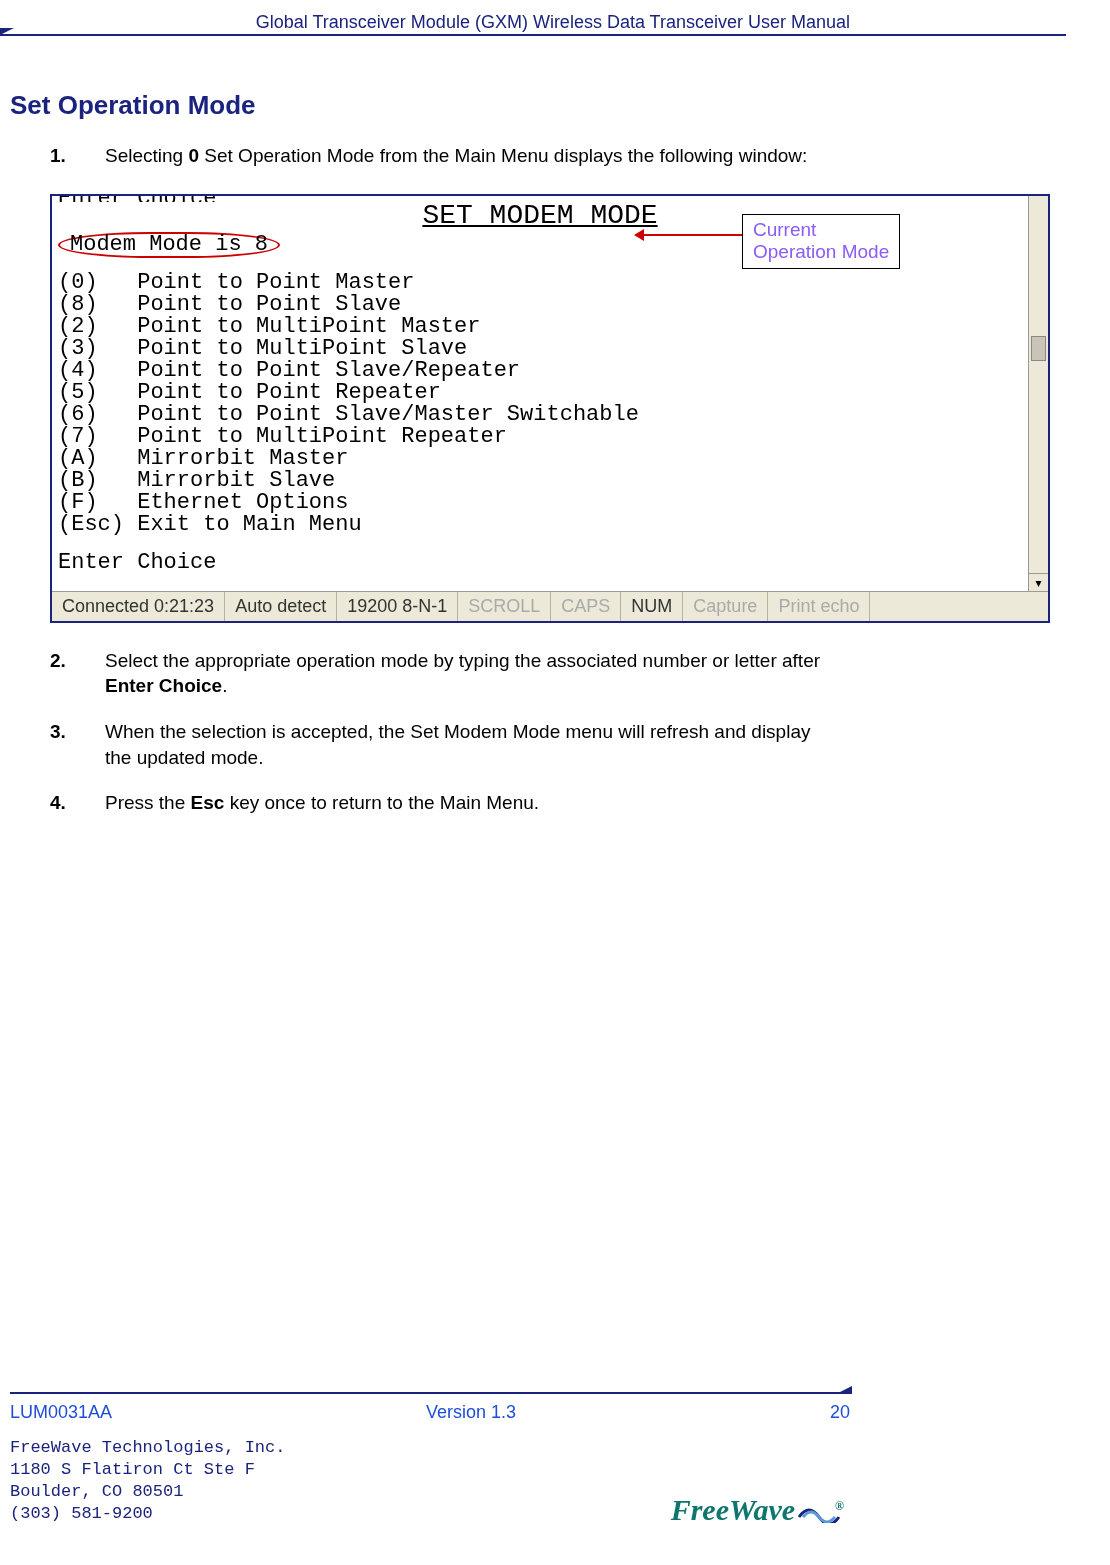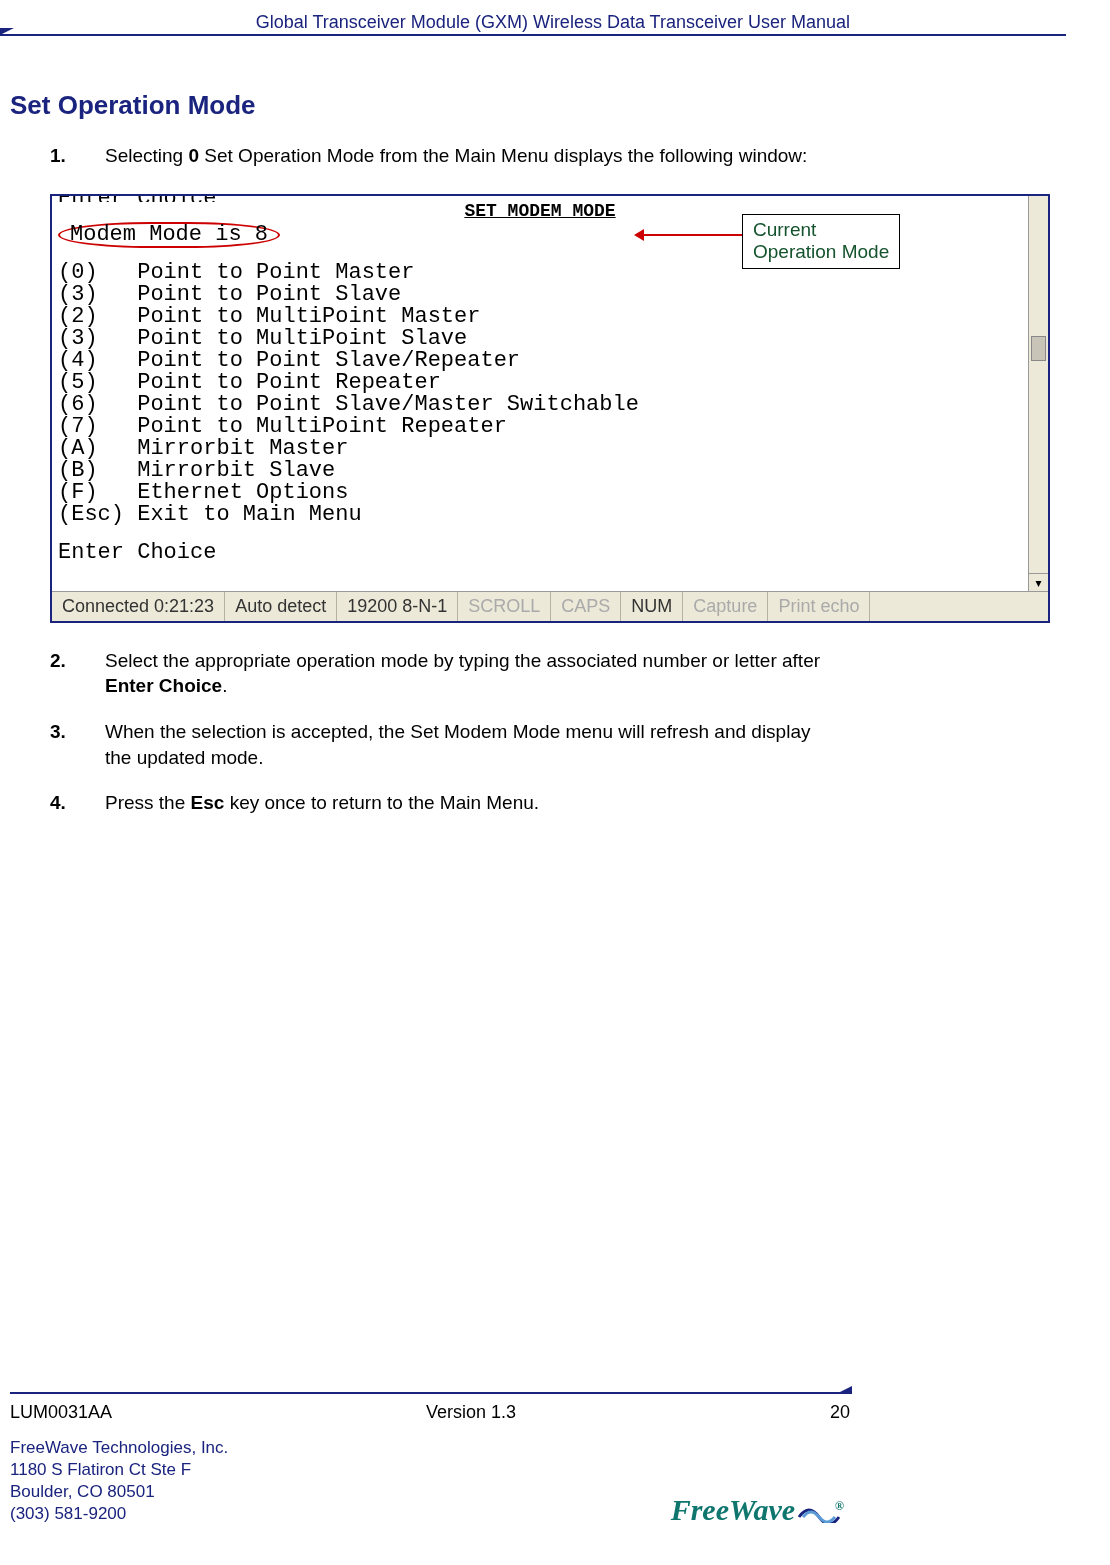--- a/index.html
+++ b/index.html
@@ -16,42 +16,42 @@
   ol.steps > li { margin-bottom: 20px; font-size: 19px; line-height: 1.35; position: relative; padding-left: 55px; }
   ol.steps > li .num { position: absolute; left: 0; top: 0; font-weight: bold; }
   .bold { font-weight: bold; }
 
   
   .figure-wrap { margin: 25px 0 25px 40px; width: 1000px; border: 2px solid #1a237e; position: relative; }
   .term { background: #fff; width: 100%; position: relative; }
   .term-inner { position: relative; height: 425px; }
   .screen { position: absolute; top: 0; left: 0; right: 20px; bottom: 30px; background: #fff; font-family: 'Courier New', monospace; font-size: 22px; line-height: 1.0; padding: 4px 6px 4px 6px; overflow: hidden; }
   .screen .cut { font-size:22px; letter-spacing:0; margin-top:-12px; overflow:hidden; height:14px;}
-  .menu-title { text-align: center; font-weight: bold; text-decoration: underline; font-size: 18px; }
+  .menu-title { text-align: center; font-weight: normal; text-decoration: underline; font-size: 28px; }
   .mode-line-wrap { text-align: left; margin: 2px 0 14px 0; }
   .mode-line { display: inline-block; border: 2px solid #c00; border-radius: 50%/60%; padding: 0 10px; font-family: 'Courier New', monospace; font-size: 22px; }
   .menu-list { margin-top: 4px; }
   .menu-list div { white-space: pre; }
   .enter-choice { margin-top: 16px; }
   .vscroll { position: absolute; right: 0; top: 0; width: 20px; bottom: 30px; background: #ece9d8; border-left: 1px solid #999; }
   .vscroll .thumb { position:absolute; left:2px; right:2px; top:140px; height:25px; background:#c8c4b8; border:1px solid #888;}
   .vscroll .arrowd { position:absolute; left:0; right:0; bottom:0; height:18px; background:#ece9d8; text-align:center; font-size:12px; line-height:18px; border-top:1px solid #999;}
   .statusbar { position: absolute; left: 0; right: 0; bottom: 0; height: 30px; background: #ece9d8; border-top: 1px solid #999; display: flex; align-items: center; font-family: Tahoma, Arial, sans-serif; font-size: 18px; color: #333; }
   .statusbar > div { padding: 0 10px; border-right: 1px solid #b5b1a3; height: 100%; display:flex; align-items:center;}
   .statusbar .dim { color: #aaa; }
   .callout-arrow { position: absolute; top: 38px; left: 590px; width: 100px; height: 2px; background: #c00; }
   .callout-arrow::before { content: ""; position: absolute; left: -8px; top: -5px; width: 0; height: 0; border-right: 10px solid #c00; border-top: 6px solid transparent; border-bottom: 6px solid transparent; }
-  .callout-box { position: absolute; top: 18px; left: 690px; border: 1.5px solid #000; padding: 4px 10px; background: #fff; color: #14532d; font-family: Arial, sans-serif; font-size: 19px; line-height: 1.2; }
+  .callout-box { position: absolute; top: 18px; left: 690px; border: 1.5px solid #000; padding: 4px 10px; background: #fff; color: #8b5cf6; font-family: Arial, sans-serif; font-size: 19px; line-height: 1.2; }
 
   
   .footer { position: absolute; left: 10px; right: 60px; bottom: 40px; }
   .footer-line { width: 100%; height: 2px; background: #1a237e; margin-bottom: 8px; position:relative;}
   .footer-arrow { position:absolute; right:-2px; top:-6px; width:0; height:0; border-bottom:8px solid #1a237e; border-left:16px solid transparent;}
-  .footer-row { display: flex; justify-content: space-between; color: #000000; font-size: 18px; }
-  .footer-addr { color: #1a237e; font-size: 17px; line-height: 1.3; margin-top: 14px; }
+  .footer-row { display: flex; justify-content: space-between; color: #1d4ed8; font-size: 18px; }
+  .footer-addr { color: #1a237e; font-size: 17px; line-height: 1.3; margin-top: 14px; font-family: Liberation Mono, monospace; }
   .logo { position: absolute; right: 0; bottom: -5px; font-style: italic; font-weight: bold; font-size: 30px; color: #0f766e; font-family: 'Times New Roman', serif; }
   .logo .wave { display:inline-block; vertical-align:middle; margin-left:2px;}
   .logo .reg { font-size:12px; vertical-align:top; position:relative; top:6px; left:-6px;}
 </style>
 </head>
 <body>
 
 <div class="page">
 
   <div class="header-area">
@@ -74,21 +74,21 @@
       <div class="term">
         <div class="term-inner">
           <div class="screen">
             <div class="cut">Enter Choice</div>
             <div class="menu-title">SET MODEM MODE</div>
             <div class="mode-line-wrap">
               <span class="mode-line">Modem Mode is   8</span>
             </div>
             <div class="menu-list">
               <div>(0)   Point to Point Master</div>
-              <div>(3)   Point to Point Slave</div>
+              <div>(8)   Point to Point Slave</div>
               <div>(2)   Point to MultiPoint Master</div>
               <div>(3)   Point to MultiPoint Slave</div>
               <div>(4)   Point to Point Slave/Repeater</div>
               <div>(5)   Point to Point Repeater</div>
               <div>(6)   Point to Point Slave/Master Switchable</div>
               <div>(7)   Point to MultiPoint Repeater</div>
               <div>(A)   Mirrorbit Master</div>
               <div>(B)   Mirrorbit Slave</div>
               <div>(F)   Ethernet Options</div>
               <div>(Esc) Exit to Main Menu</div>

